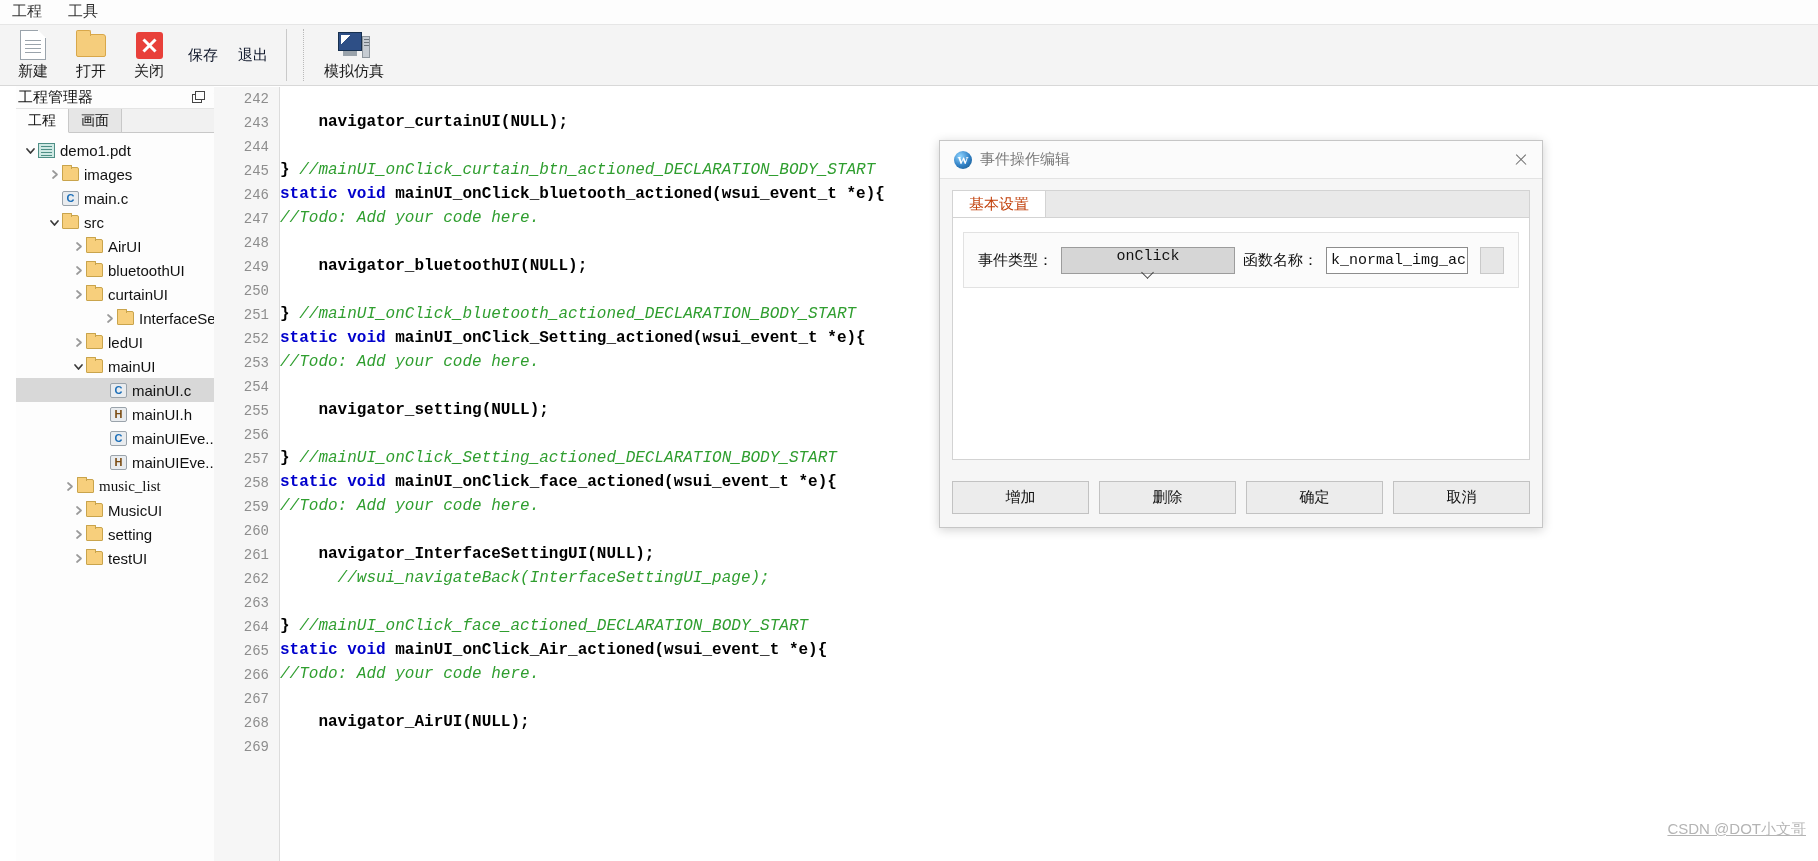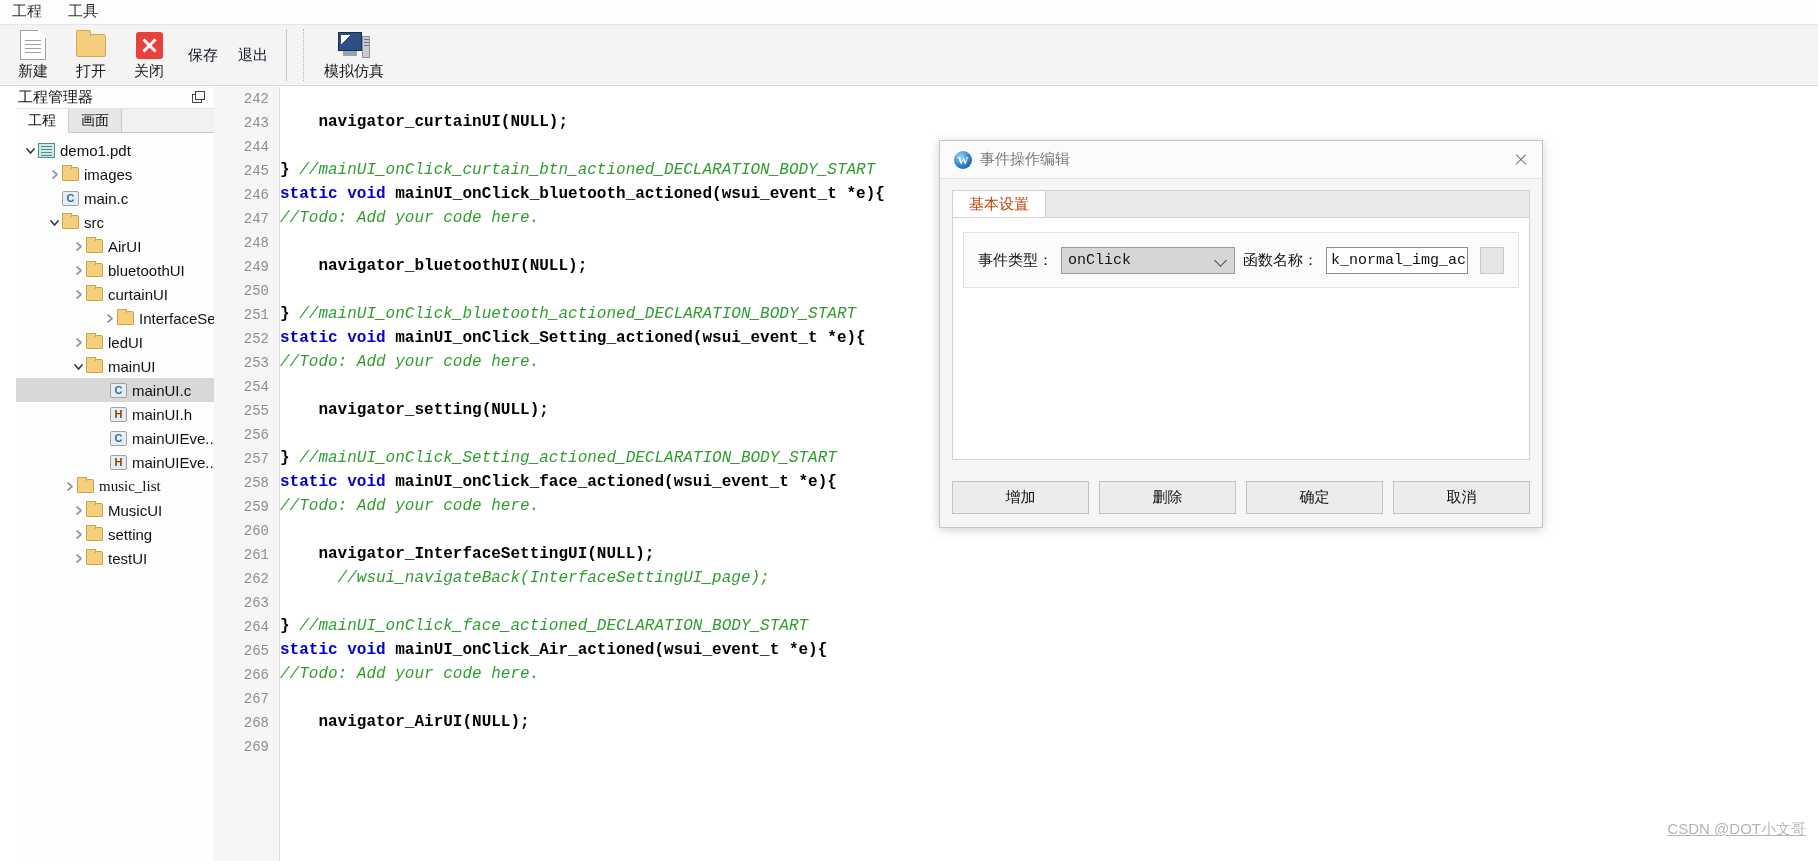--- a/index.html
+++ b/index.html
@@ -206,31 +206,31 @@
     font-size:15px; color:#c2410c; background:#e9e9e9; border:1px solid #d3d3d3; border-bottom:none;
     font-family:"Liberation Serif","DejaVu Serif",serif; cursor:default;
   }
   .dtab.active { background:#ffffff; }
   #dtab-filler { flex:1; height:27px; background:#e9e9e9; border:1px solid #d3d3d3; border-left:none; border-bottom:none; }
   #dlg-pane {
     background:#ffffff; border:1px solid #d3d3d3; height:243px; padding:14px 10px 0 10px;
   }
   #form-box {
     border:1px solid #e2e2e2; background:#fbfbfb; height:56px;
-    display:flex; align-items:center; padding:0 14px; gap:8px;
+    display:flex; align-items:center; padding:0 14px; gap:8px;text-align:center;
   }
   .fld-label {
     font-size:15px; color:#111; white-space:nowrap;
     font-family:"Liberation Serif","DejaVu Serif",serif;
   }
   #event-type-select {
     width:205px; height:27px; background:#d6d6d6;
     border:1px solid #9c9c9c;
     display:flex; align-items:center; padding:0 6px; cursor:default;
-    font-family:"Liberation Mono","DejaVu Sans Mono",monospace; font-size:15px; color:#111;
+    font-family:"Liberation Mono","DejaVu Sans Mono",monospace; font-size:15px; color:#111;flex-direction:column;
   }
   #event-type-select .v { flex:1; }
   #event-type-select .chev { width:14px; height:14px; position:relative; }
   #event-type-select .chev:before {
     content:""; position:absolute; left:2px; top:3px; width:8px; height:8px;
     border-right:1.6px solid #444; border-bottom:1.6px solid #444; transform:rotate(45deg);
   }
   #func-name-input {
     width:168px; height:27px; background:#ffffff; border:1px solid #8d8d8d;
     display:flex; align-items:center; padding:0 4px; overflow:hidden; cursor:text;

